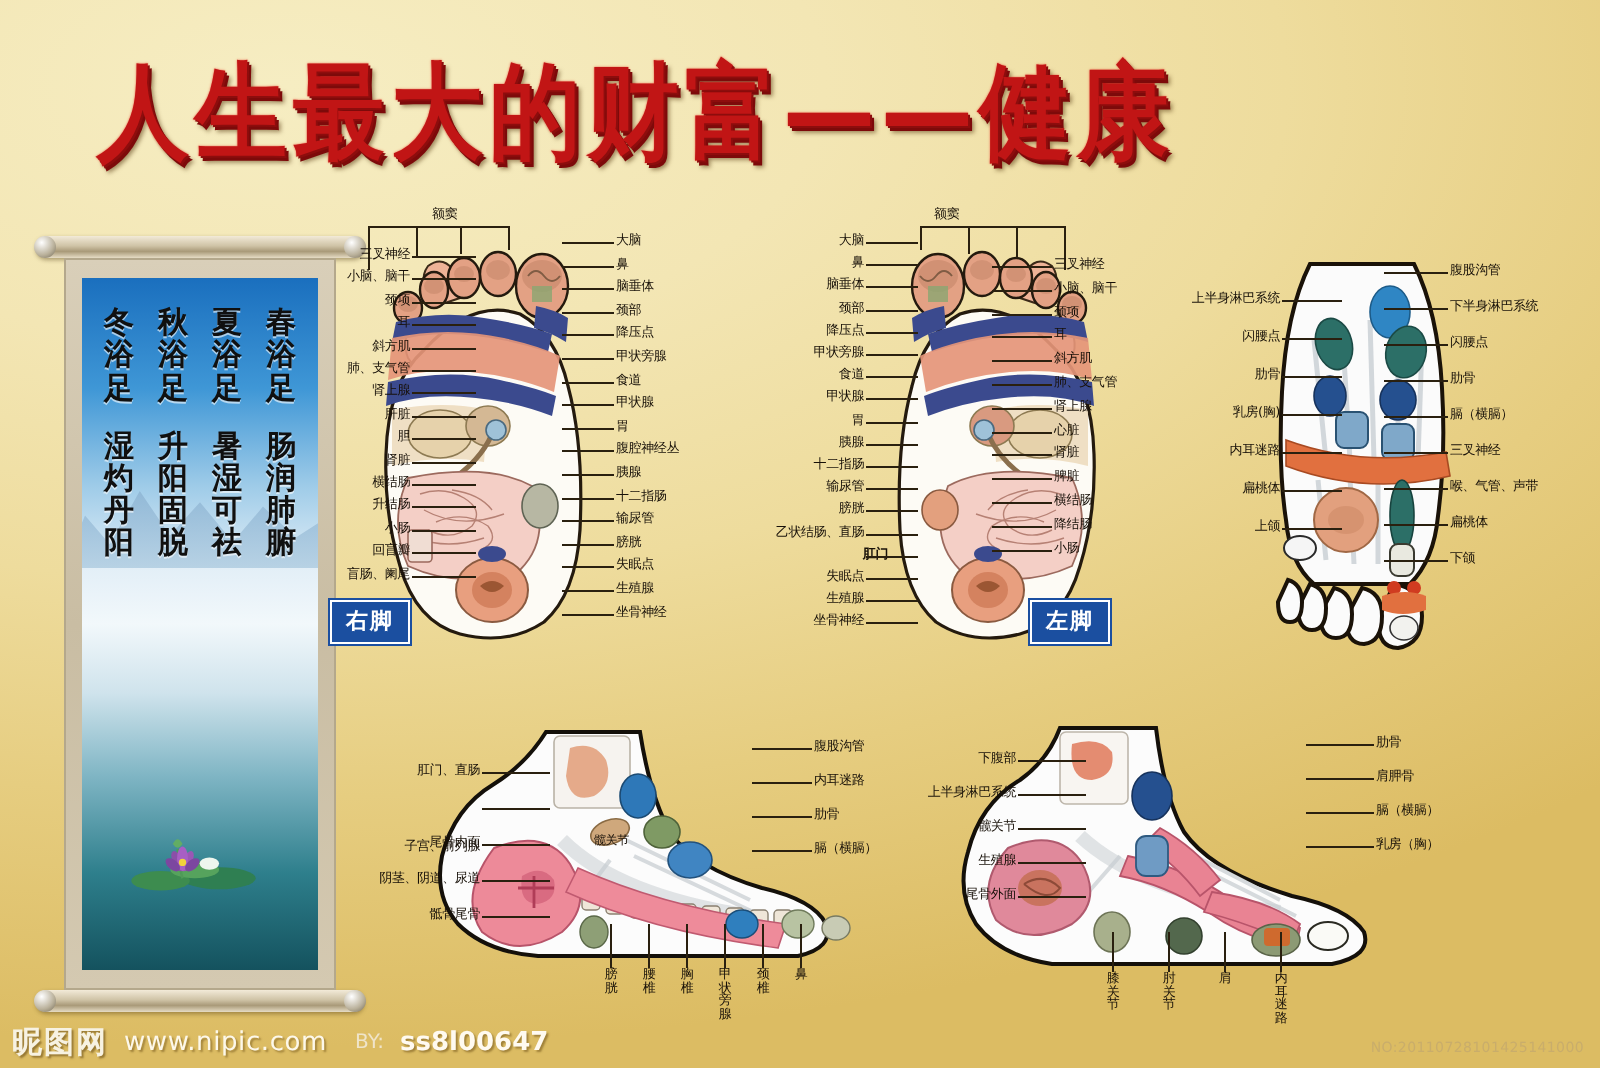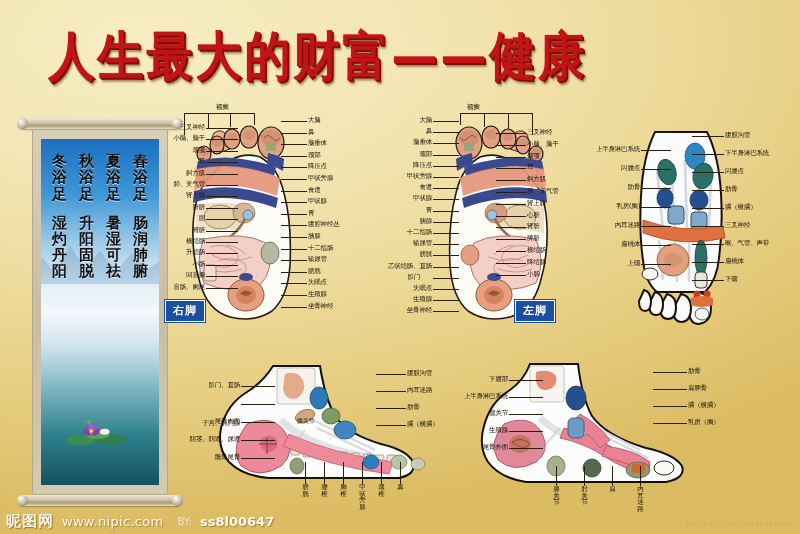--- a/index.html
+++ b/index.html
@@ -432,21 +432,21 @@
       <div class="lbl r" style="right: 148px; left: auto; top: 112.8px;">胰腺</div>
       <div class="lead" style="top: 116.8px; width: 26px; right: 121px;"></div>
       <div class="lbl r" style="right: 148px; left: auto; top: 124px;">十二指肠</div>
       <div class="lead" style="top: 128px; width: 26px; right: 121px;"></div>
       <div class="lbl r" style="right: 148px; left: auto; top: 135.2px;">输尿管</div>
       <div class="lead" style="top: 139.2px; width: 26px; right: 121px;"></div>
       <div class="lbl r" style="right: 148px; left: auto; top: 146.4px;">膀胱</div>
       <div class="lead" style="top: 150.4px; width: 26px; right: 121px;"></div>
       <div class="lbl r" style="right: 148px; left: auto; top: 157.6px;">乙状结肠、直肠</div>
       <div class="lead" style="top: 161.6px; width: 26px; right: 121px;"></div>
-      <div class="lbl r" style="right: 160px; left: auto; top: 168.8px;">肛门</div>
+      <div class="lbl r" style="right: 136px; left: auto; top: 168.8px; font-weight: bold;">肛门</div>
       <div class="lead" style="top: 172.8px; width: 26px; right: 121px;"></div>
       <div class="lbl r" style="right: 148px; left: auto; top: 180px;">失眠点</div>
       <div class="lead" style="top: 184px; width: 26px; right: 121px;"></div>
       <div class="lbl r" style="right: 148px; left: auto; top: 191.2px;">生殖腺</div>
       <div class="lead" style="top: 195.2px; width: 26px; right: 121px;"></div>
       <div class="lbl r" style="right: 148px; left: auto; top: 202.4px;">坐骨神经</div>
       <div class="lead" style="top: 206.4px; width: 26px; right: 121px;"></div>
     </div>
   <div id="ls-right">
       <div class="lbl" style="left: 152px; top: 24px;">三叉神经</div>

